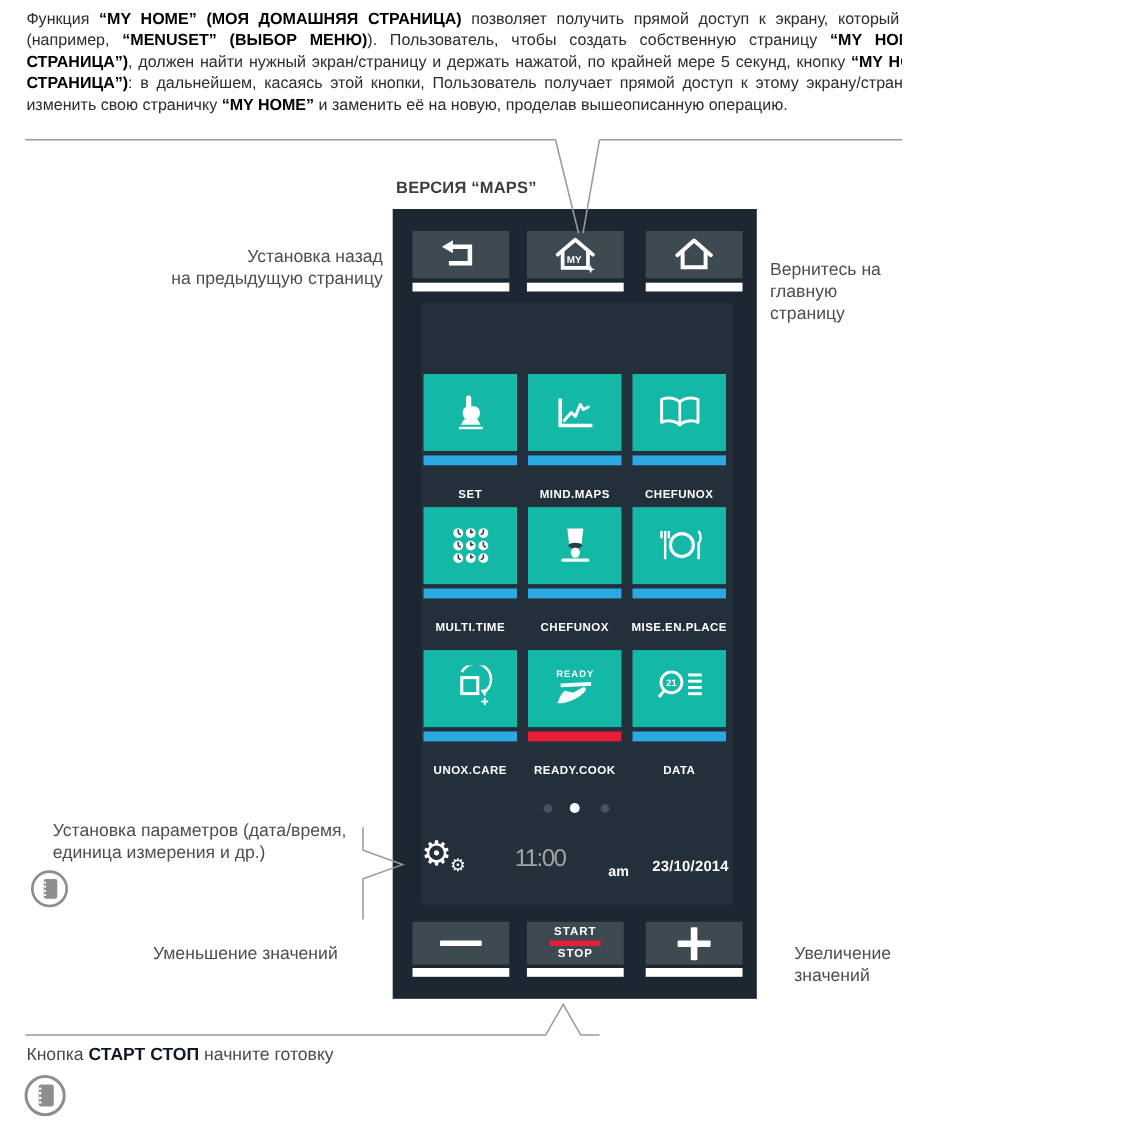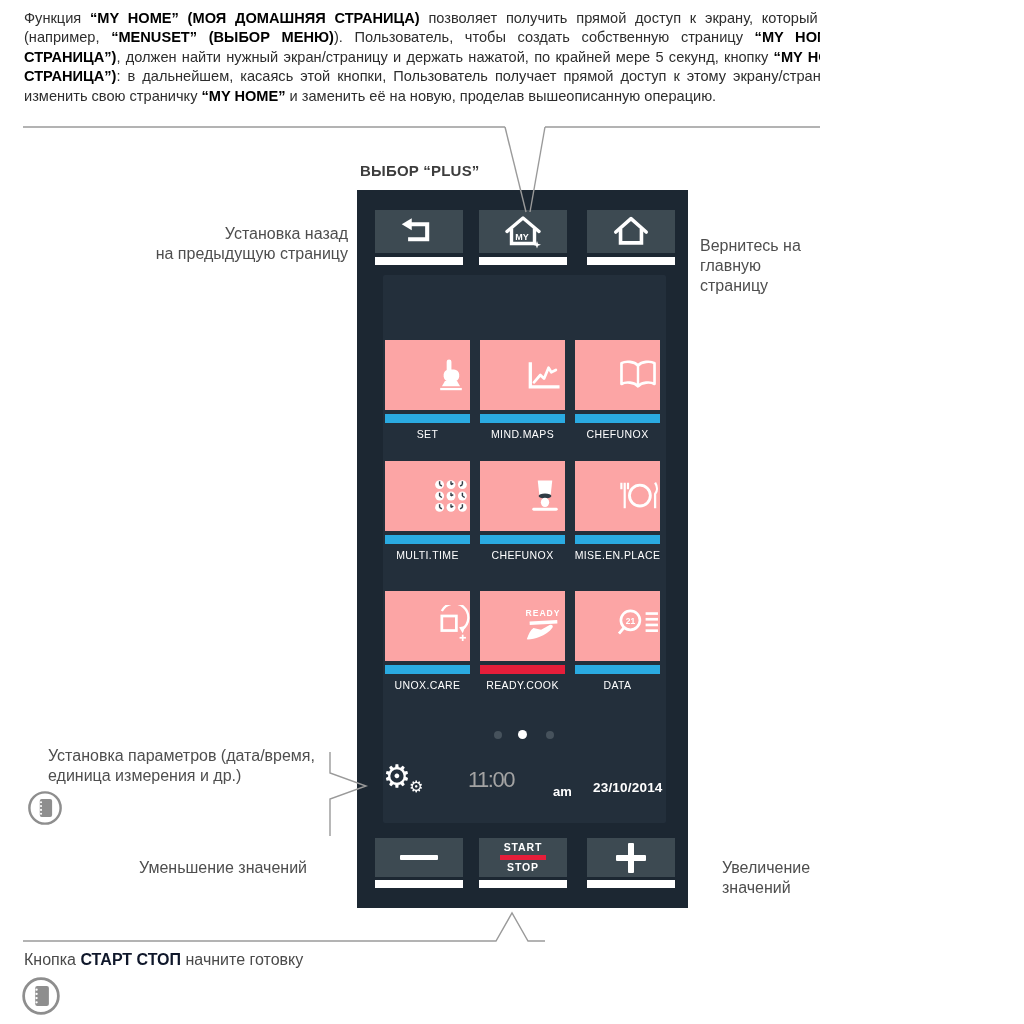--- a/index.html
+++ b/index.html
@@ -20,24 +20,24 @@
 
   
   #panel{left:357px;top:190px;width:331px;height:718px;background:#1c2732;z-index:10;}
   #screen{left:26px;top:85px;width:283px;height:548px;background:#232f3b;border-radius:2px;}
 
   .pbtn{position:absolute;width:88px;height:43px;background:#3d4a52;
         display:flex;align-items:center;justify-content:center;}
   .pbar{position:absolute;width:88px;height:8px;background:#fff;}
 
   .cell{position:absolute;width:85px;text-align:center;}
-  .tile{height:70px;background:#fca5a5;display:flex;align-items:center;justify-content:flex-end;}
+  .tile{height:70px;background:#14b8a6;display:flex;align-items:center;justify-content:center;}
   .cbar{height:9px;margin-top:4px;background:#2aaae1;}
-  .clabel{display:block;width:111px;margin-left:-13px;margin-top:5px;font-size:10.5px;
-          font-weight:normal;letter-spacing:.4px;color:#fff;white-space:nowrap;}
+  .clabel{display:block;width:111px;margin-left:-13px;margin-top:21px;font-size:10.5px;
+          font-weight:bold;letter-spacing:.4px;color:#fff;white-space:nowrap;}
 
   .dot{position:absolute;top:541px;width:8px;height:8px;border-radius:50%;background:#46525c;}
   .dot.active{width:9px;height:9px;top:540px;background:#fff;}
 
   #gear{left:26px;top:571px;width:44px;height:40px;color:#fff;}
   #gear .g1{position:absolute;left:0;top:0;font-family:"DejaVu Sans",sans-serif;font-size:31px;line-height:31px;}
   #gear .g2{position:absolute;left:26px;top:18px;font-family:"DejaVu Sans",sans-serif;font-size:16px;line-height:16px;}
 
   #time{left:111px;top:575px;font-size:22px;line-height:30px;letter-spacing:-1.5px;color:#a3a3a3;}
   #ampm{left:196px;top:594px;font-size:13px;font-weight:bold;color:#fff;}
@@ -75,21 +75,21 @@
     <g fill="none" stroke="#9a9a9a" stroke-width="1.4">
       <path d="M23,127 H505"></path>
       <path d="M545,127 H1007"></path>
       <path d="M505,127 L526,212"></path>
       <path d="M545,127 L530,212"></path>
       <path d="M23,941 H496 L512,913 L528,941 H545"></path>
       <path d="M330,752 V773 L366,786 L330,799 V836"></path>
     </g>
   </svg>
 
-  <div id="version" class="abs">ВЫБОР “PLUS”</div>
+  <div id="version" class="abs">ВЕРСИЯ “MAPS”</div>
 
   <div id="panel" class="abs">
     <div id="screen" class="abs"></div>
 
     <div class="pbtn" style="left:18px;top:20px">
       <svg width="40" height="31" viewBox="0 0 44 34">
         <polygon points="3,9 14,2.5 14,15.5" fill="#fff"></polygon>
         <path d="M12,9 H31 V25.5 H10" fill="none" stroke="#fff" stroke-width="4.5"></path>
       </svg>
     </div>

